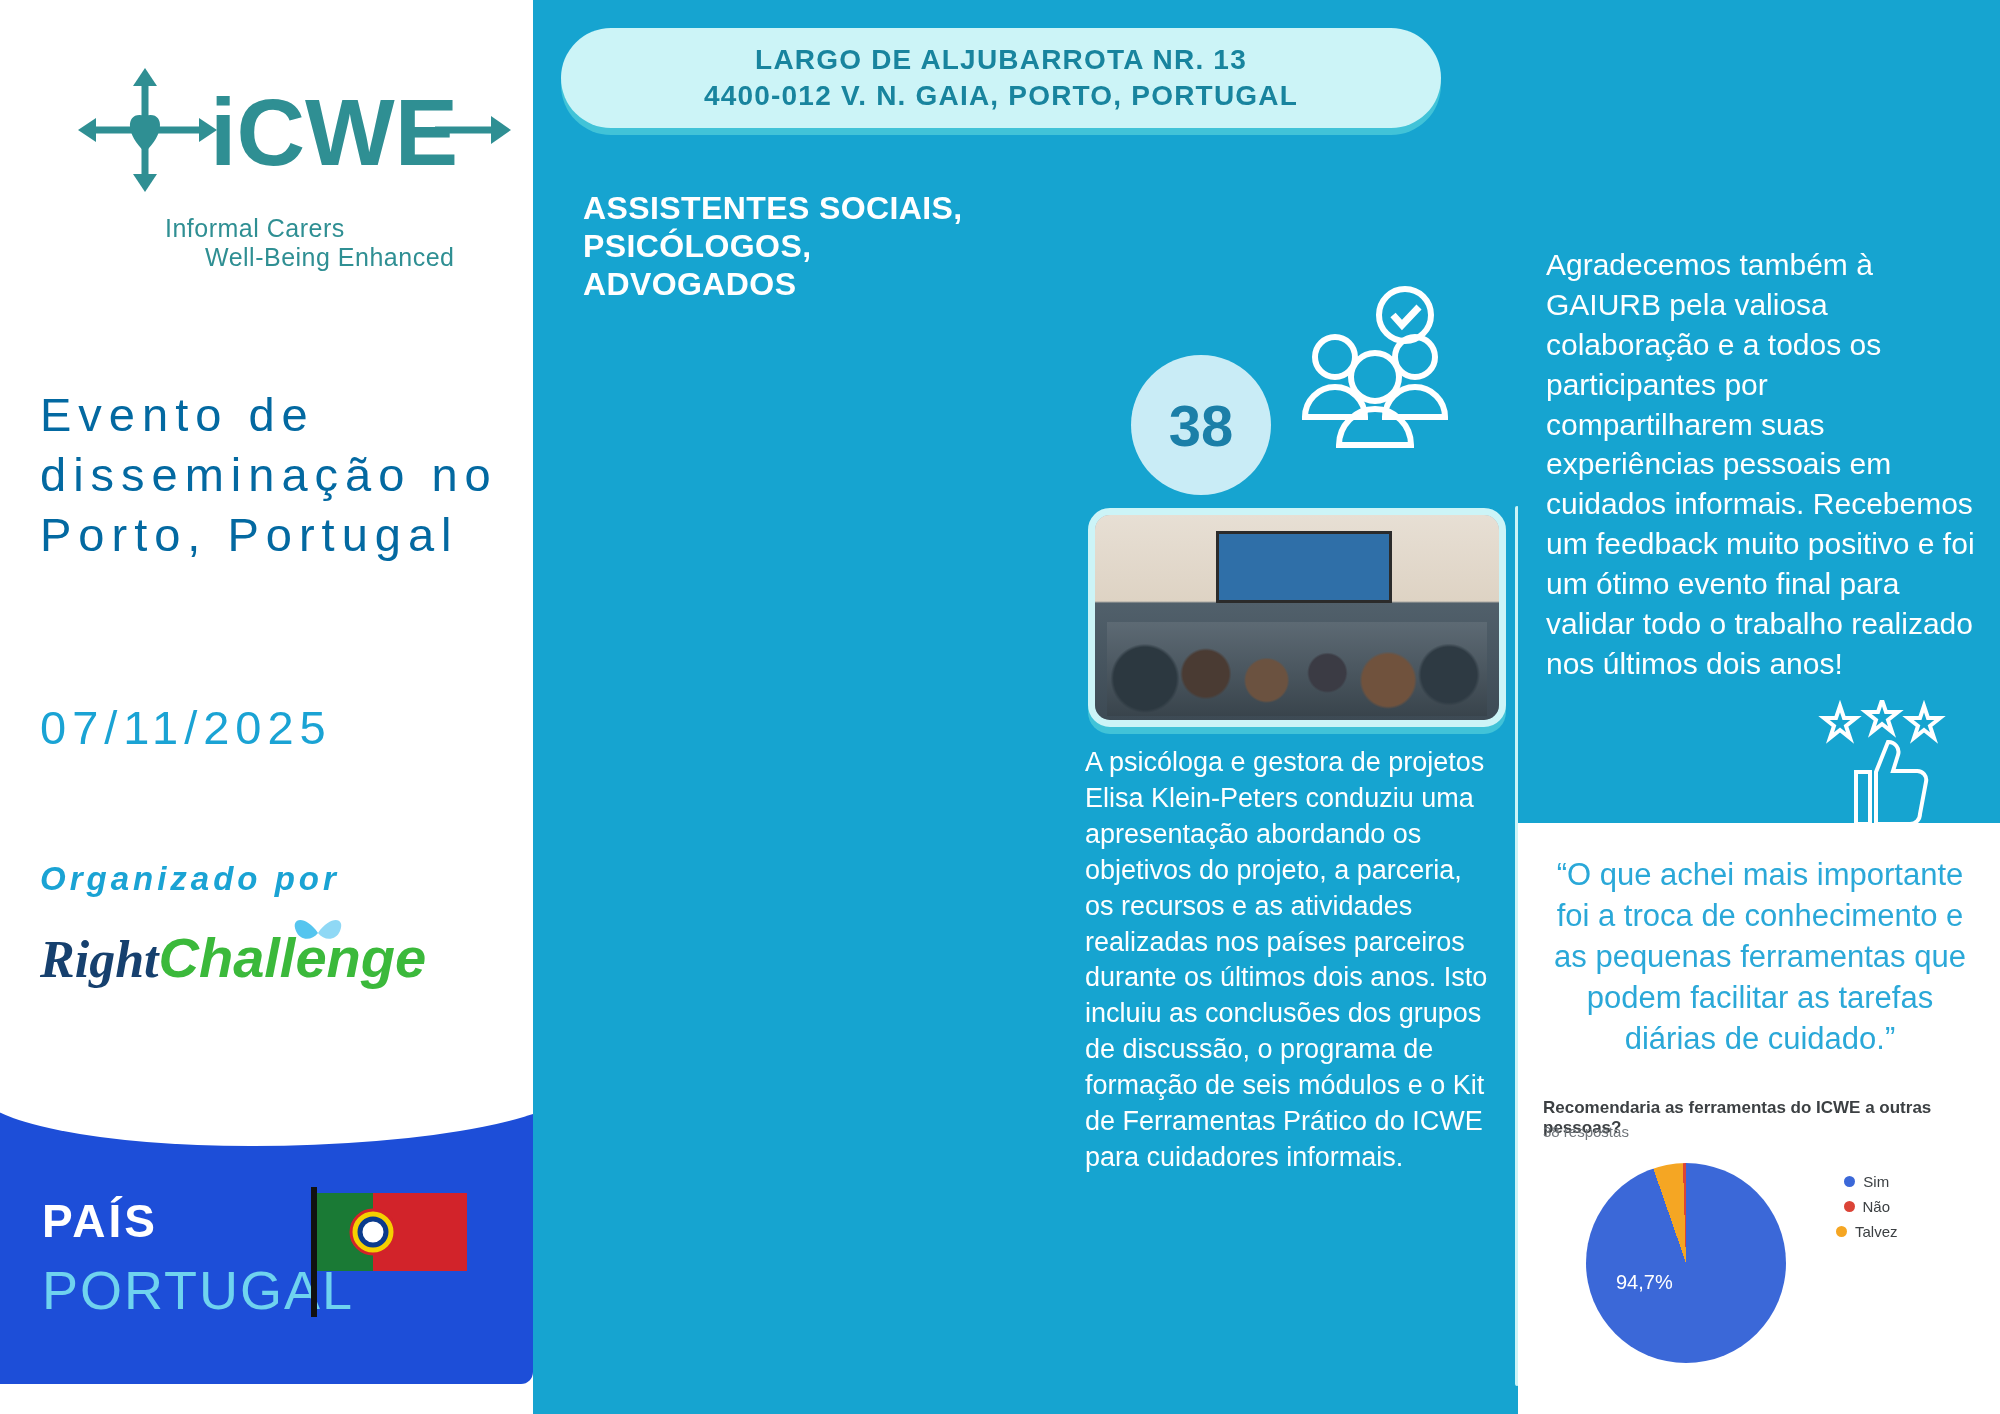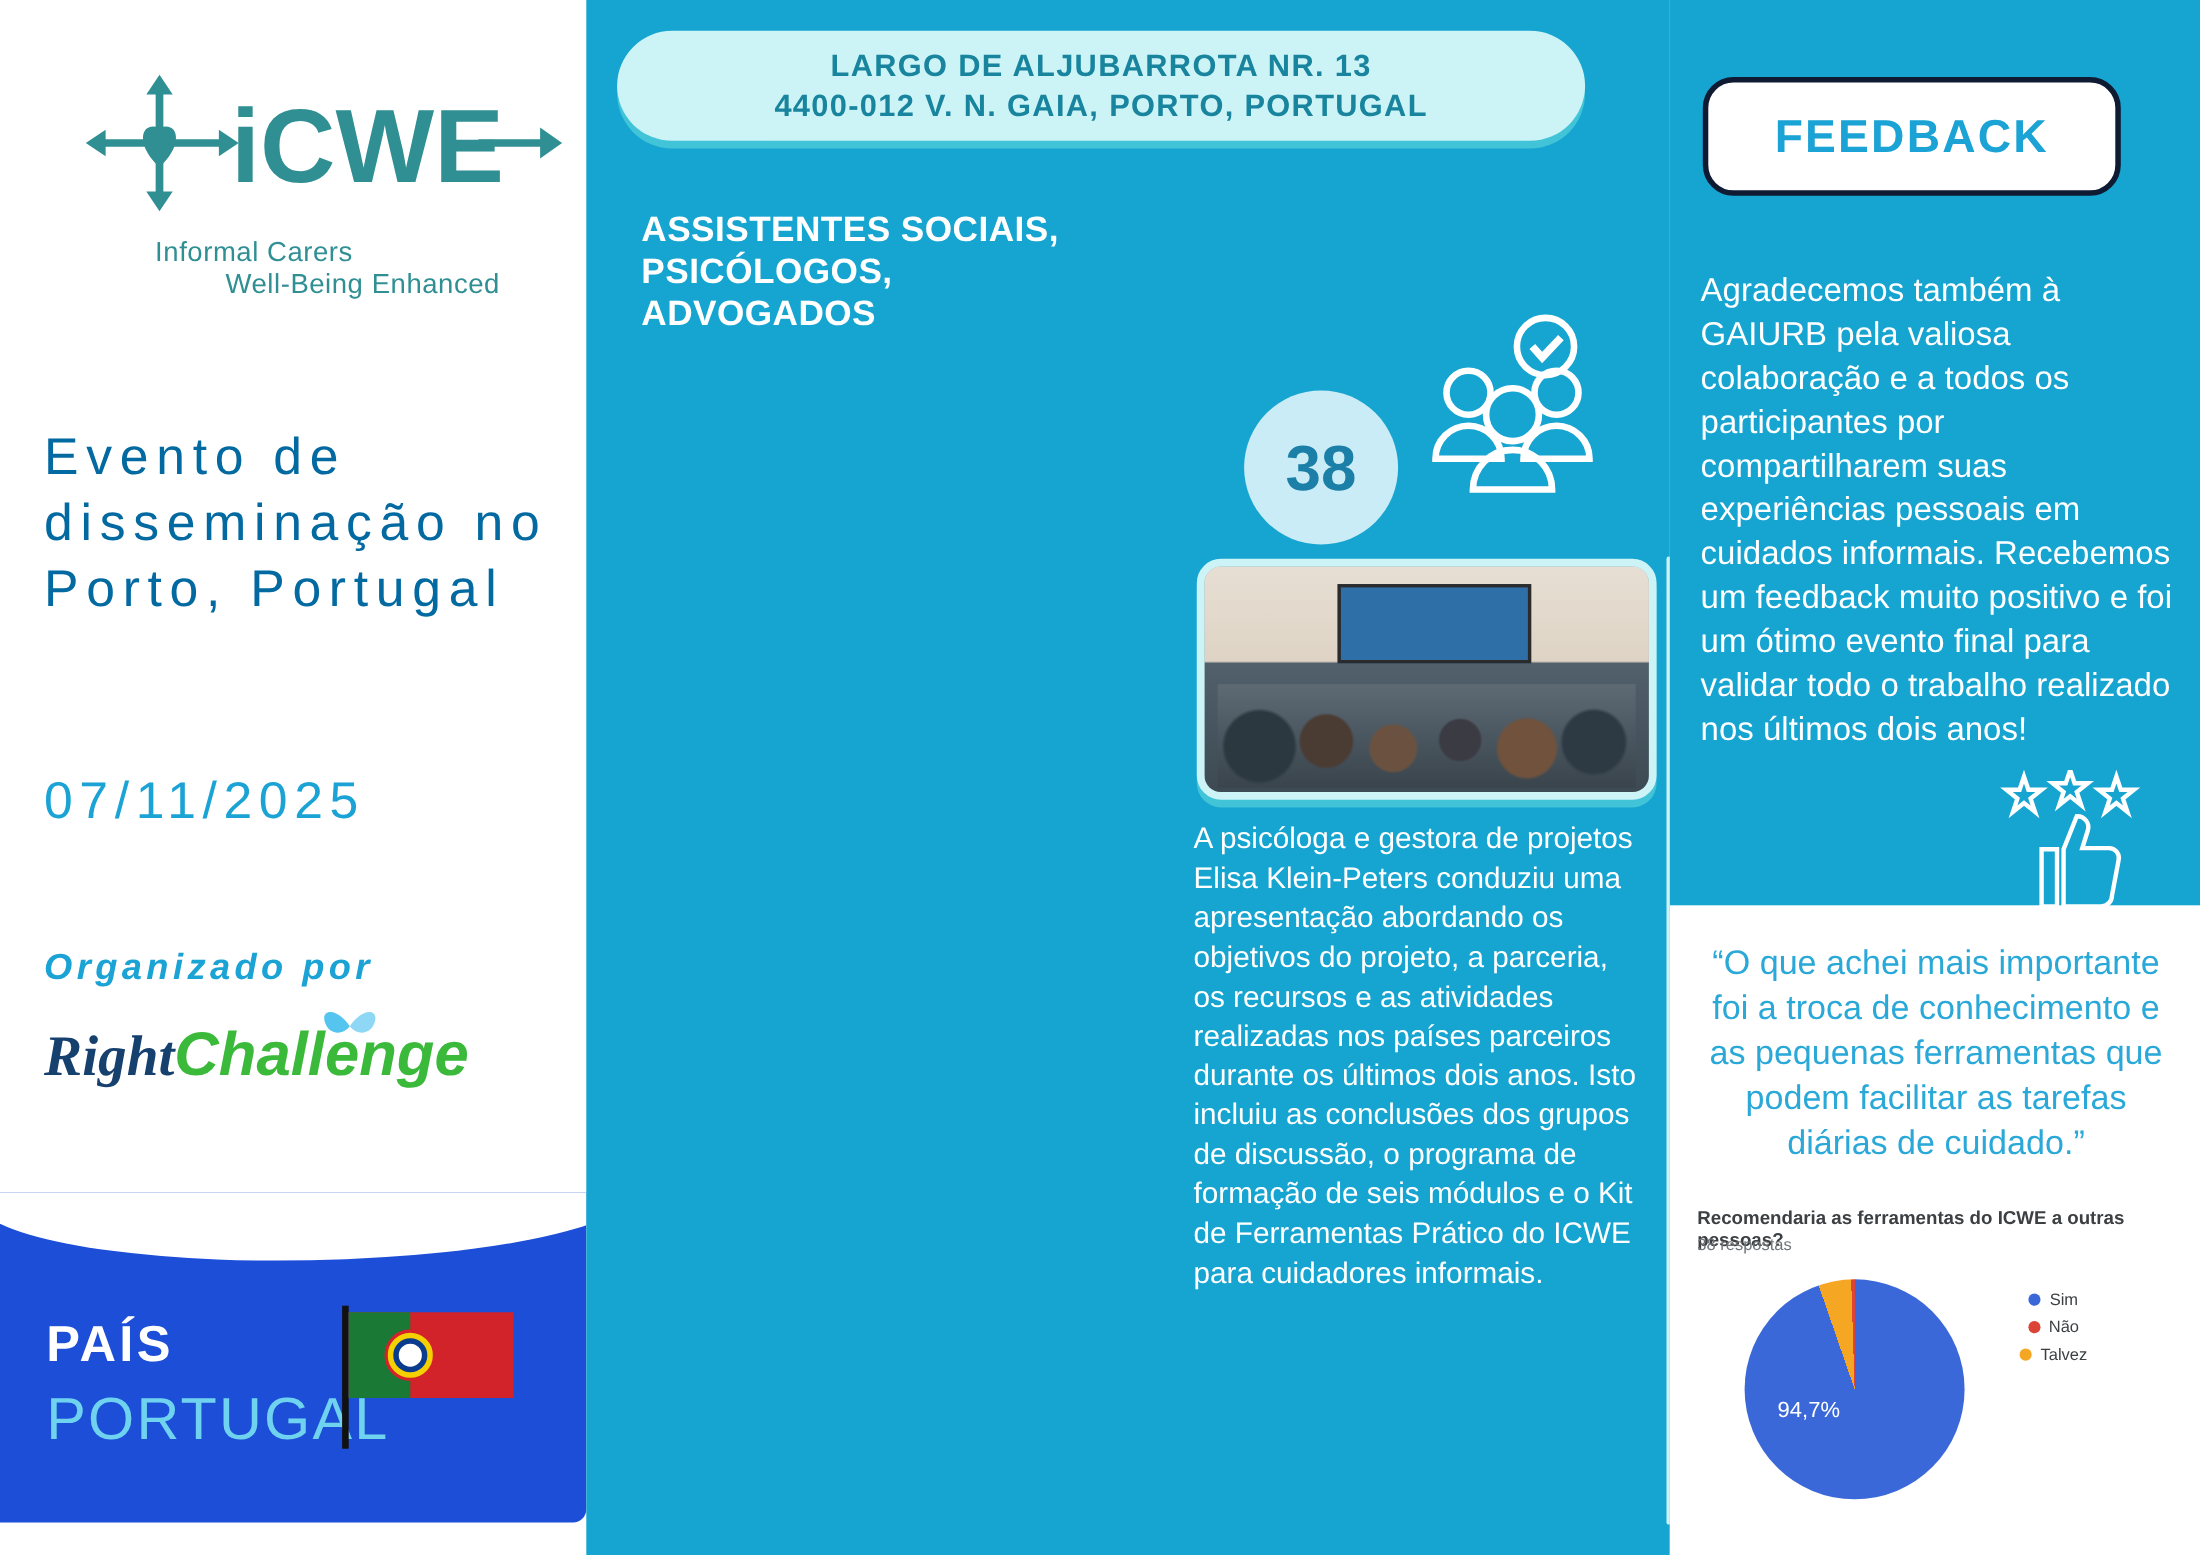--- a/index.html
+++ b/index.html
@@ -445,21 +445,21 @@
           <polygon points="33,70 51,58 51,82" fill="#2f8f93" stroke="none"></polygon>
           <polygon points="172,70 154,58 154,82" fill="#2f8f93" stroke="none"></polygon>
           <path d="M100 92 C 78 72, 82 50, 100 56 C 118 50, 122 72, 100 92 Z" fill="#2f8f93" stroke="none"></path>
         </g>
         <text x="165" y="105" font-family="Liberation Sans, sans-serif" font-size="95" font-weight="bold" fill="#2f8f93">iCWE</text>
         <g stroke="#2f8f93" stroke-width="7" fill="none">
           <line x1="390" y1="70" x2="450" y2="70"></line>
           <polygon points="466,70 446,56 446,84" fill="#2f8f93" stroke="none"></polygon>
         </g>
       </svg>
-      <div class="logo-text-line" style="margin-left:96px;">Informal Carers</div>
+      <div class="logo-text-line" style="margin-left:120px;">Informal Carers</div>
       <div class="logo-text-line" style="margin-left:160px;">Well-Being Enhanced</div>
     </div>
 
     <div class="left-title">Evento de disseminação no Porto, Portugal</div>
     <div class="left-date">07/11/2025</div>
     <div class="left-org">Organizado por</div>
 
     <div class="rc-logo">
       <svg width="60" height="34" viewBox="0 0 60 34" style="position:absolute;left:248px;top:-12px;">
         <path d="M30 20 C 18 2, 2 4, 8 18 C 12 28, 24 28, 30 20 Z" fill="#55c5ef"></path>
@@ -556,21 +556,20 @@
 
     <div class="mid-divider"></div>
 
     <div class="photo photo2">
       <div class="photo-room2"></div>
     </div>
   </div>
 
   <div class="right-col">
 
-    <div class="feedback-btn">FEEDBACK</div>
 
     <div class="thanks-text">Agradecemos também à GAIURB pela valiosa colaboração e a todos os participantes por compartilharem suas experiências pessoais em cuidados informais. Recebemos um feedback muito positivo e foi um ótimo evento final para validar todo o trabalho realizado nos últimos dois anos!</div>
 
     <svg class="thumb-stars" viewBox="0 0 130 130">
       <g fill="none" stroke="#ffffff" stroke-width="4">
         <polygon points="22,6 26,18 38,18 28,26 32,38 22,30 12,38 16,26 6,18 18,18"></polygon>
         <polygon points="64,0 68,12 80,12 70,20 74,32 64,24 54,32 58,20 48,12 60,12"></polygon>
         <polygon points="106,6 110,18 122,18 112,26 116,38 106,30 96,38 100,26 90,18 102,18"></polygon>
         <path d="M38 124 h14 v-52 h-14 z"></path>
         <path d="M58 124 h34 a10 10 0 0 0 10 -10 l6 -32 a9 9 0 0 0 -9 -11 h-24 l5 -16 a10 10 0 0 0 -10 -13 l-12 30 z"></path>

